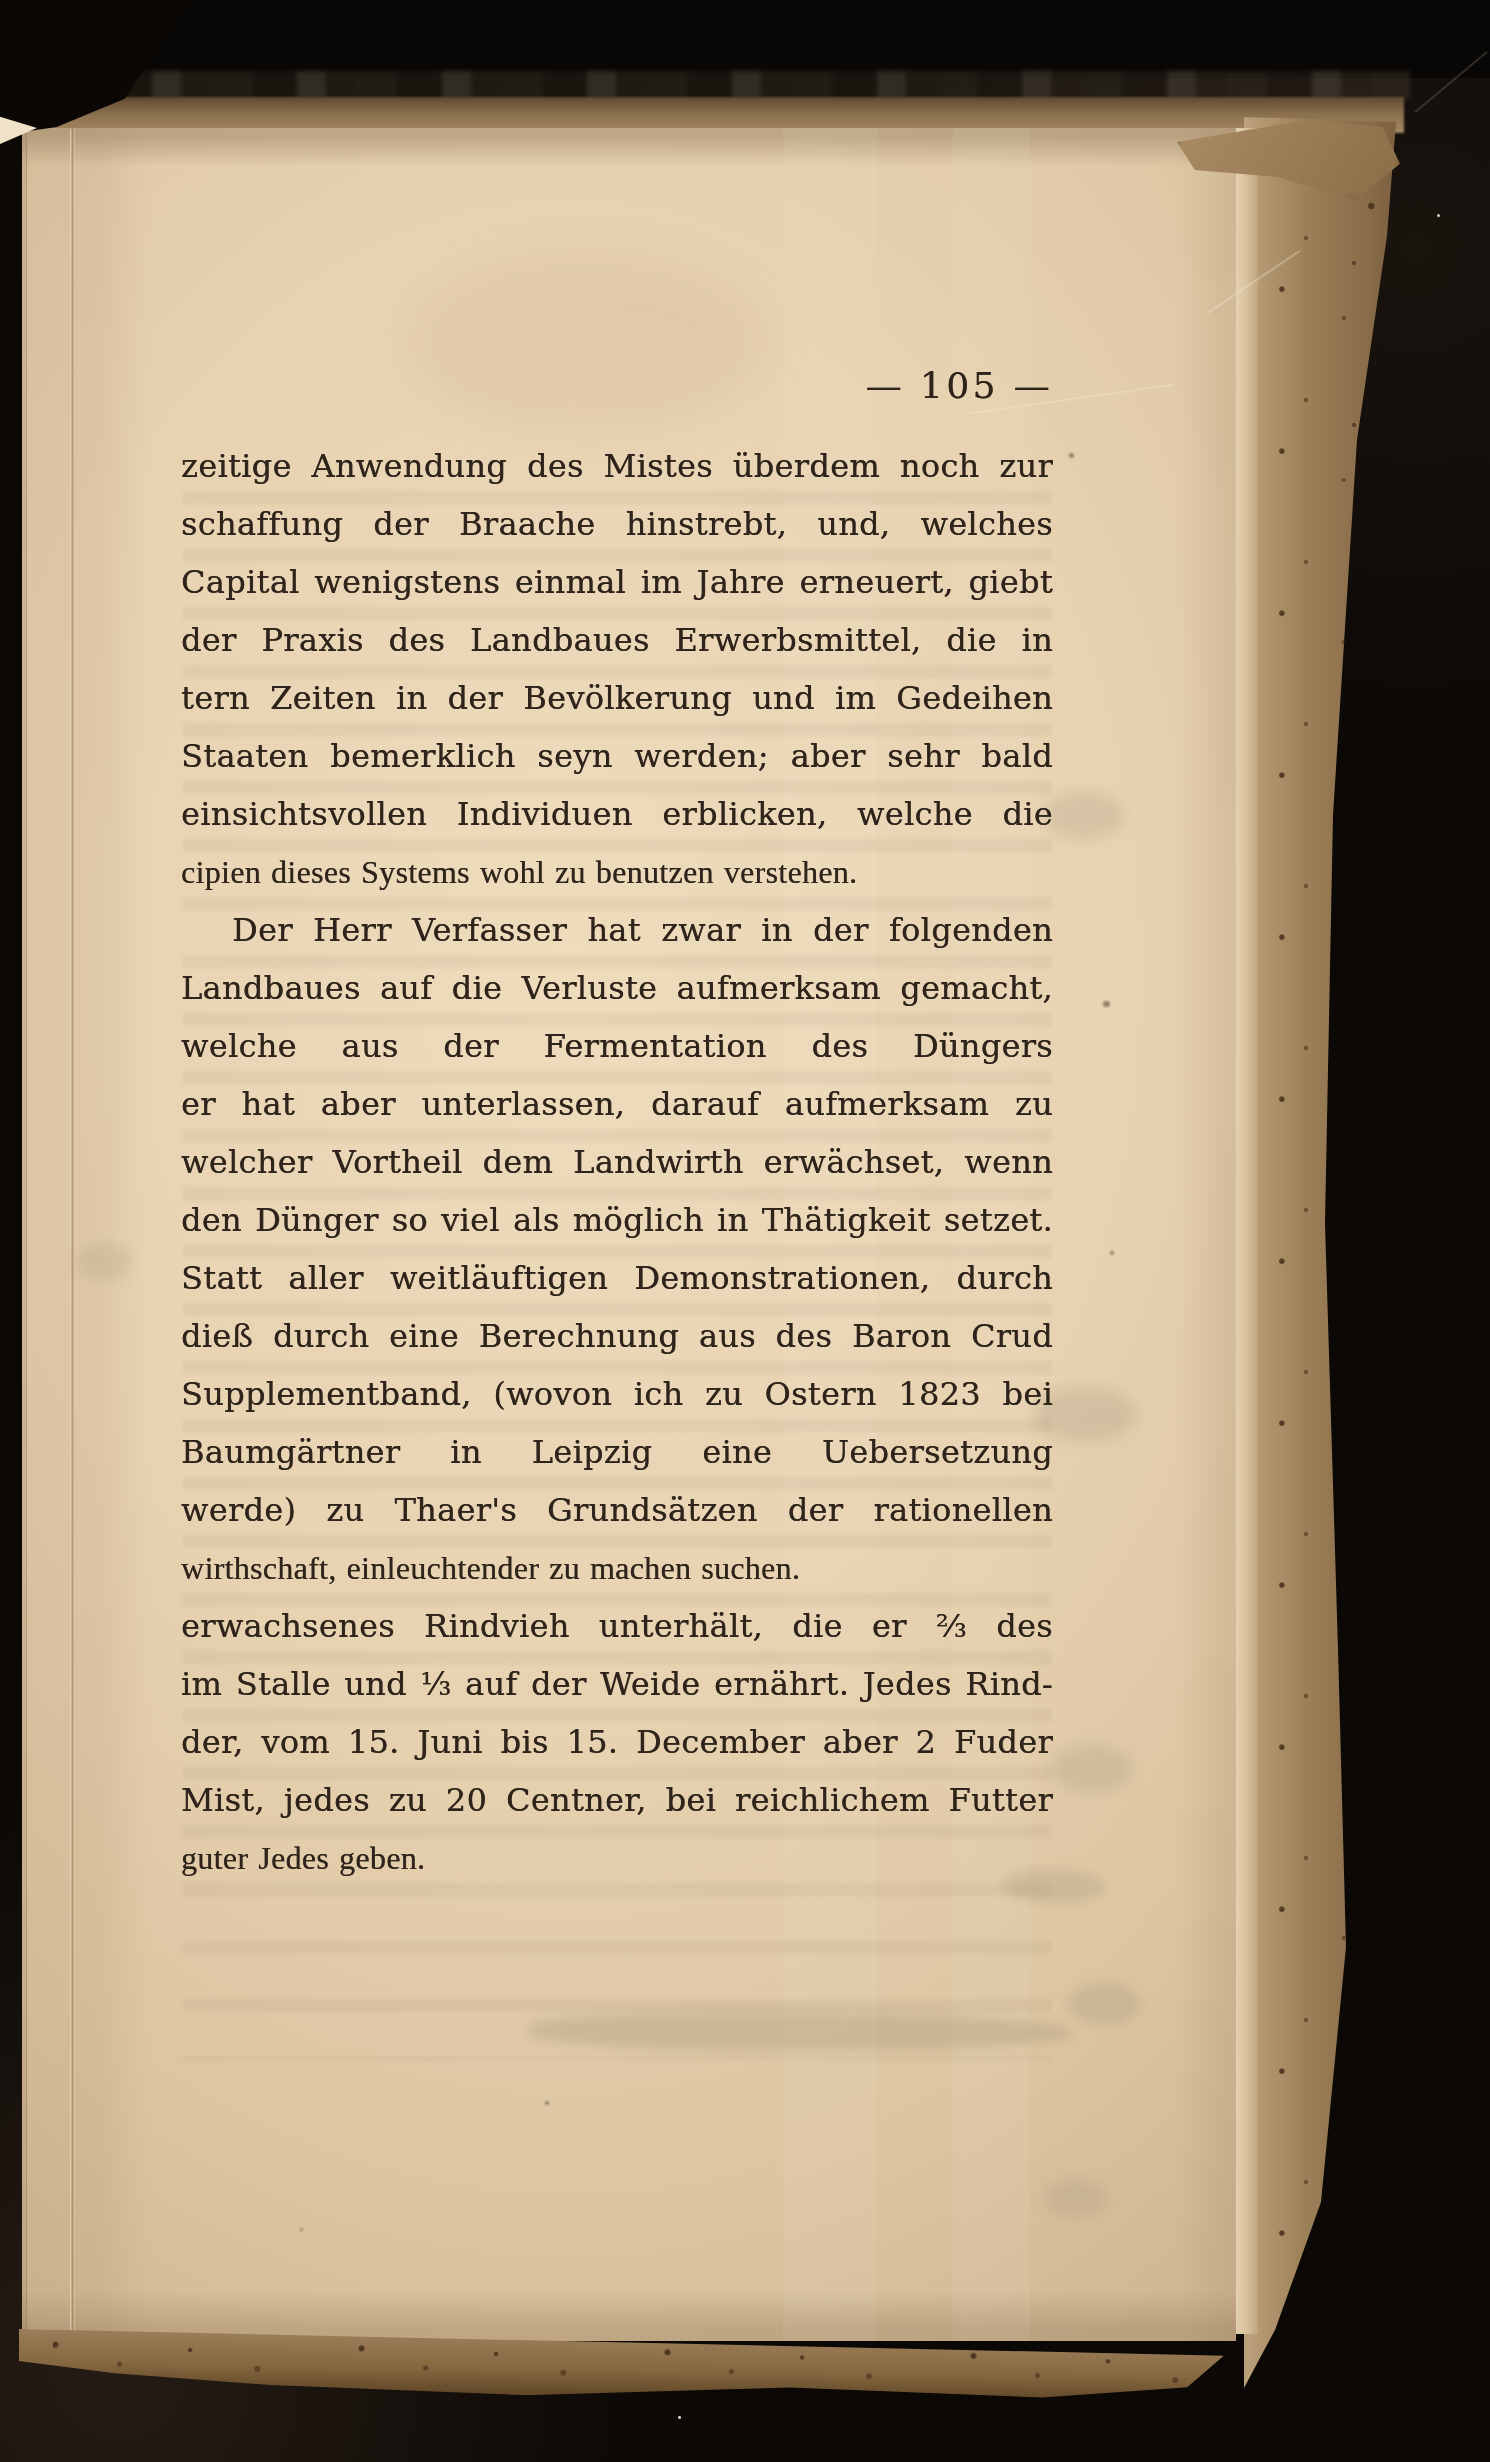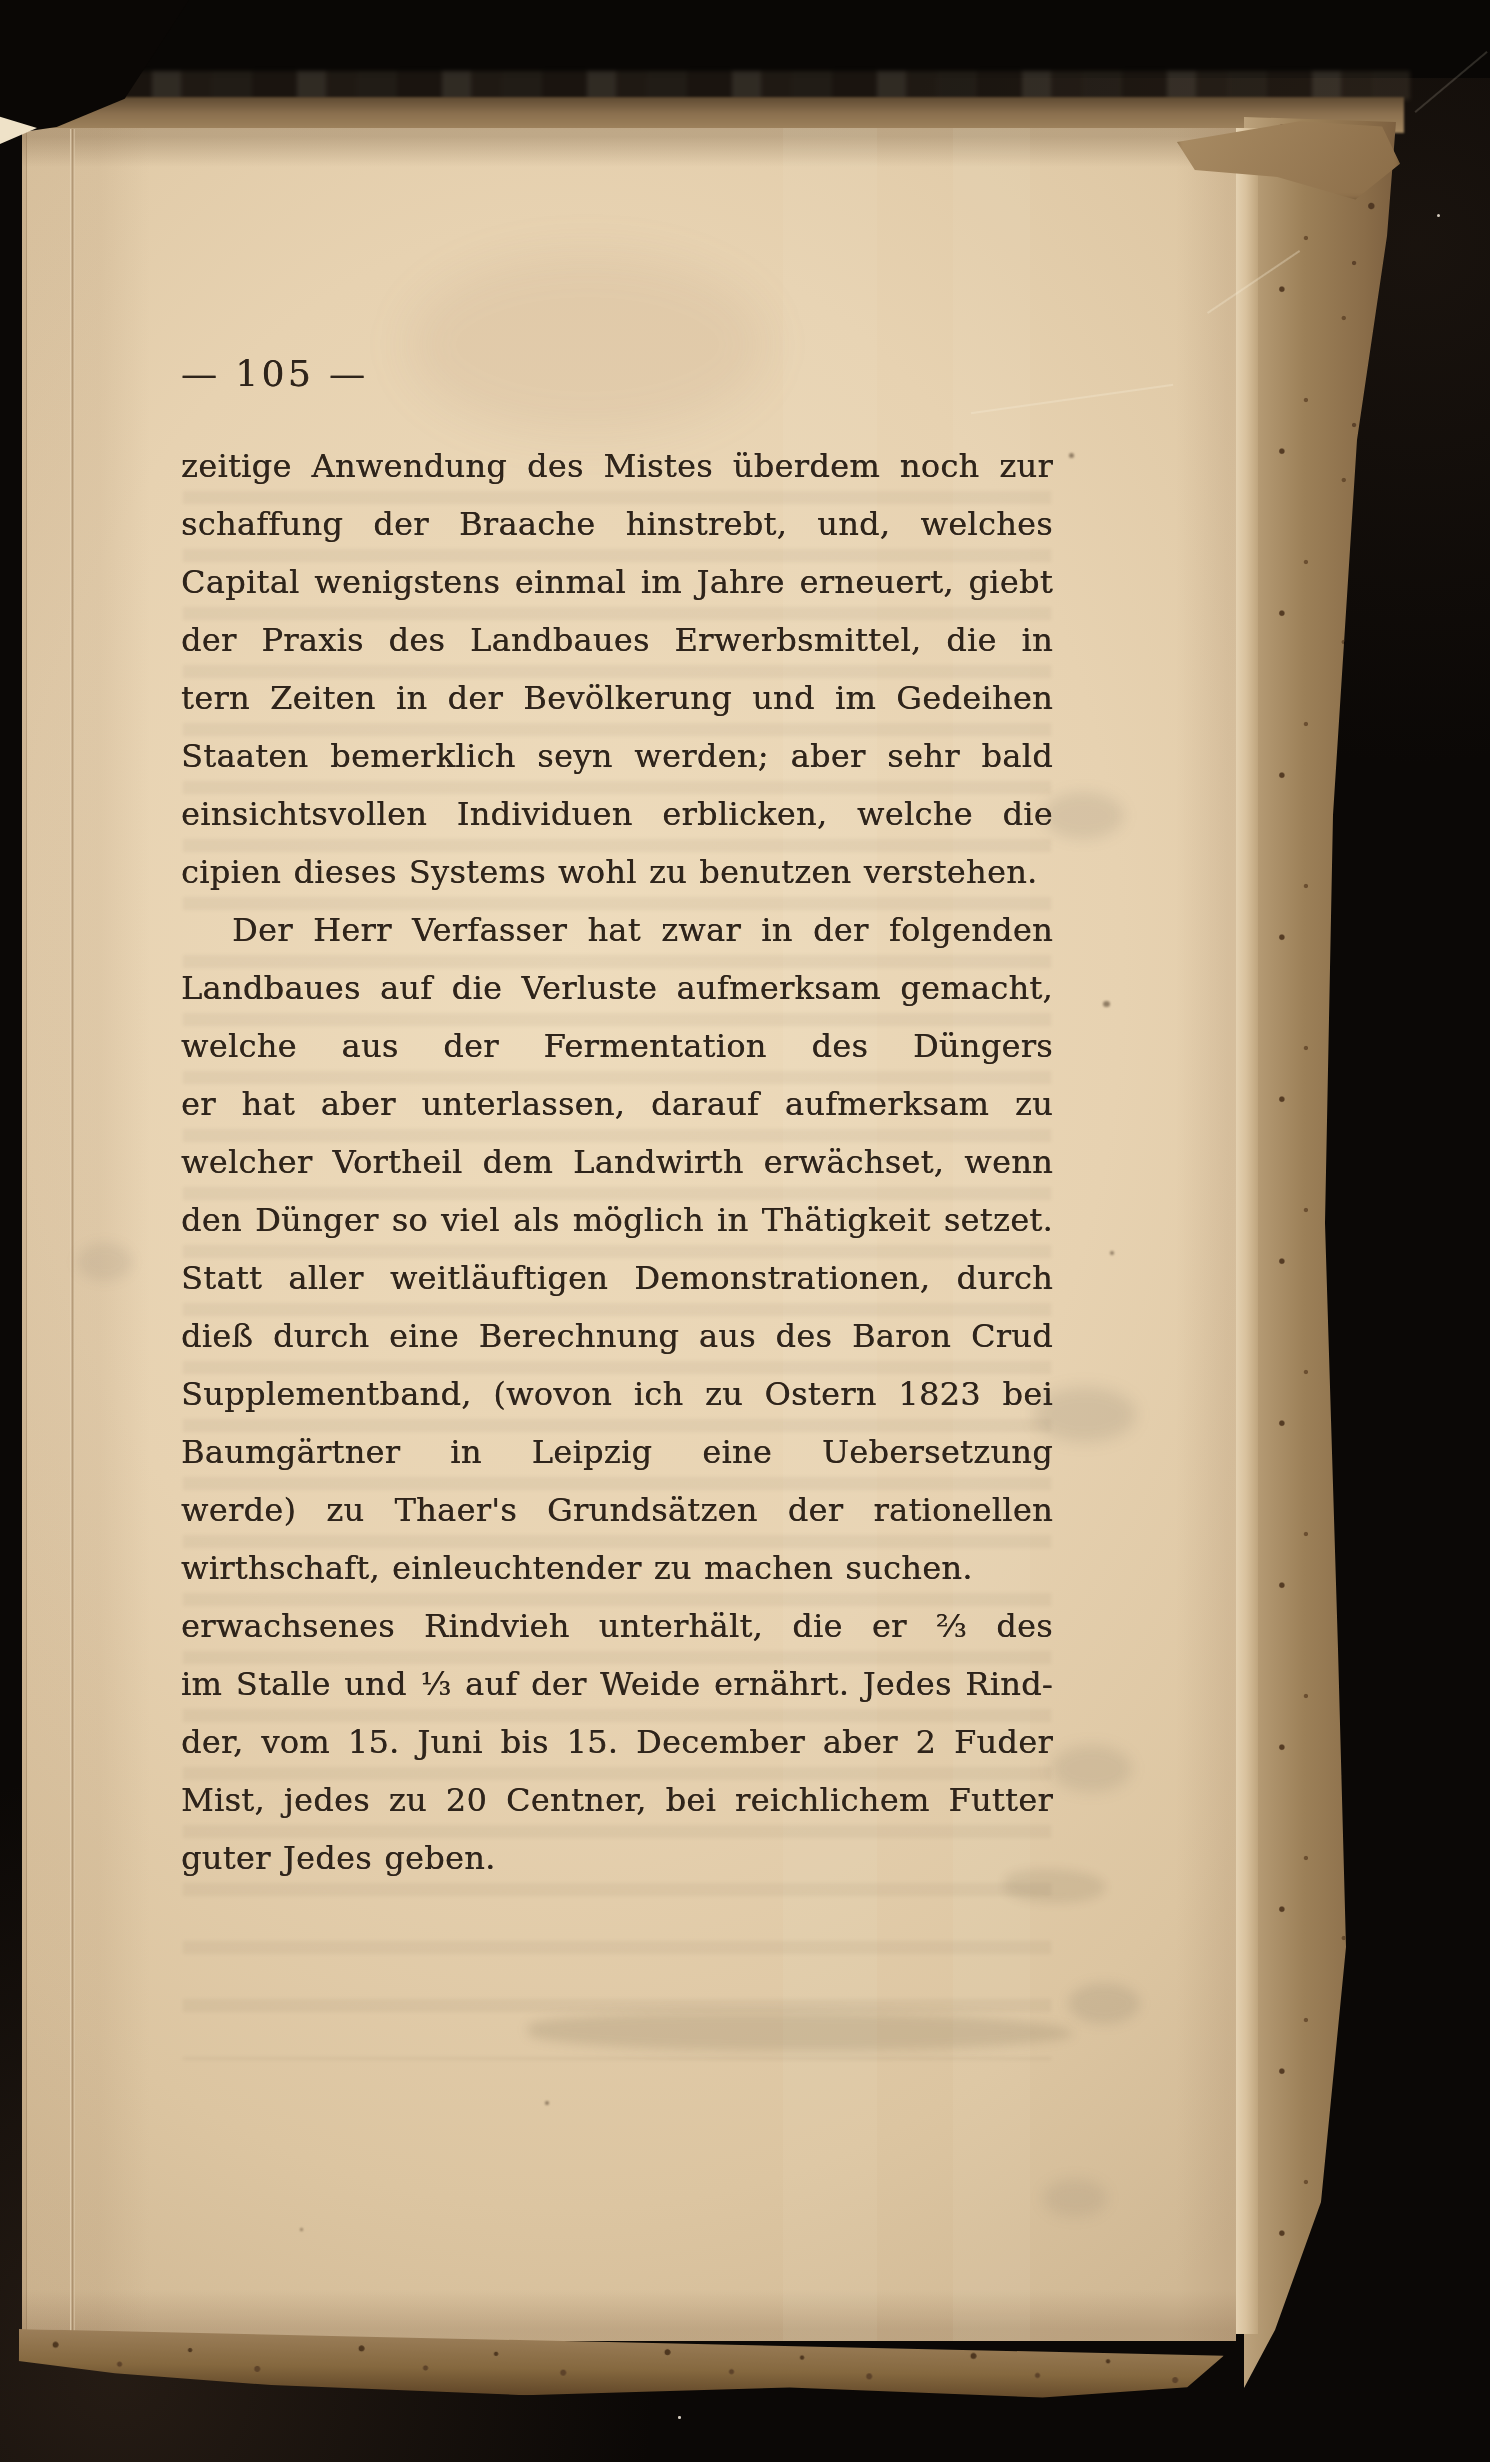--- a/index.html
+++ b/index.html
@@ -67,29 +67,29 @@
   .stain{position:absolute;border-radius:50%;pointer-events:none;}
   .scratch{position:absolute;height:1.7px;background:rgba(246,236,216,.32);filter:blur(0.6px);}
   .speck{position:absolute;border-radius:50%;background:#4a3826;opacity:.55;filter:blur(0.9px);}
   .whitedot{position:absolute;border-radius:50%;background:#d5ccbf;}
   .ghost-lines{position:absolute;left:183px;top:460px;width:868px;height:1600px;
       background:repeating-linear-gradient(180deg, rgba(0,0,0,0) 0 31px,
         rgba(112,96,74,.07) 31px 44px, rgba(0,0,0,0) 44px 58px);
       filter:blur(1.7px);}
   .ghost-blob{position:absolute;background:rgba(100,85,64,.16);filter:blur(5.1px);border-radius:40% 60% 50% 50%;}
   
-  .pageno{position:absolute;left:181px;top:353px;width:872px;text-align:left;
+  .pageno{position:absolute;left:181px;top:365px;width:872px;text-align:right;
       font-size:36px;letter-spacing:3.4px;color:#2e241b;
       text-shadow:0.3px 0.3px 0.6px rgba(40,30,20,.8);}
   .textcol{position:absolute;left:181px;top:437px;width:872px;
       font-size:32px;line-height:58px;color:#2e241b;letter-spacing:0.3px;word-spacing:1.7px;
       text-shadow:0.3px 0.3px 0.6px rgba(40,30,20,.8);}
   .ln{height:58px;overflow:hidden;text-align:justify;text-align-last:justify;}
   .ln.ind{text-indent:51px;}
-  .ln.pend{text-align:right;text-align-last:left;}
+  .ln.pend{text-align:right;text-align-last:left;font-family:Liberation Serif, serif;}
 </style>
 </head>
 <body>
 
 <div class="scene">
 
   <div class="top-black"></div>
   <div class="top-streaks"></div>
   <div class="top-edge"></div>
   <div class="fore-edge"></div>

